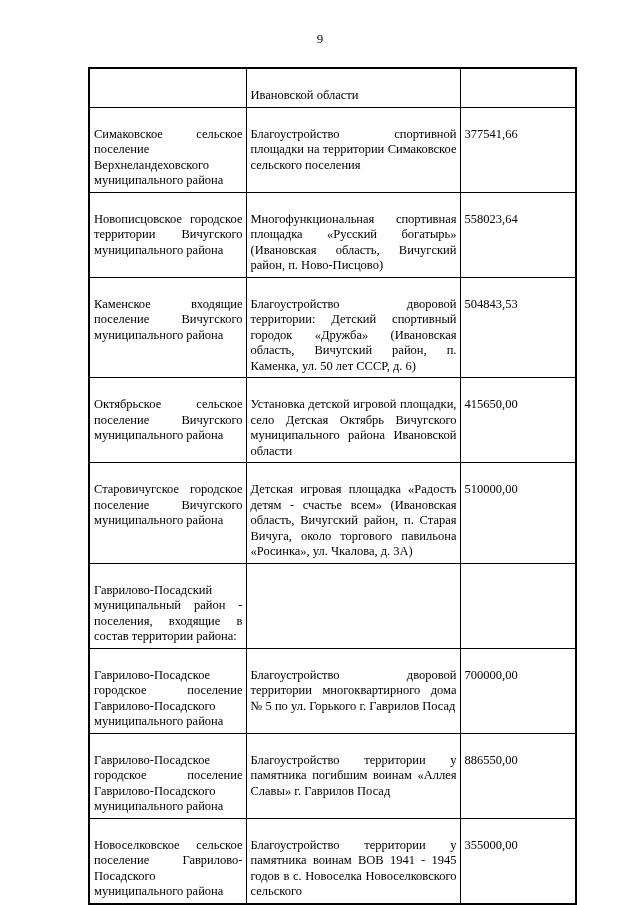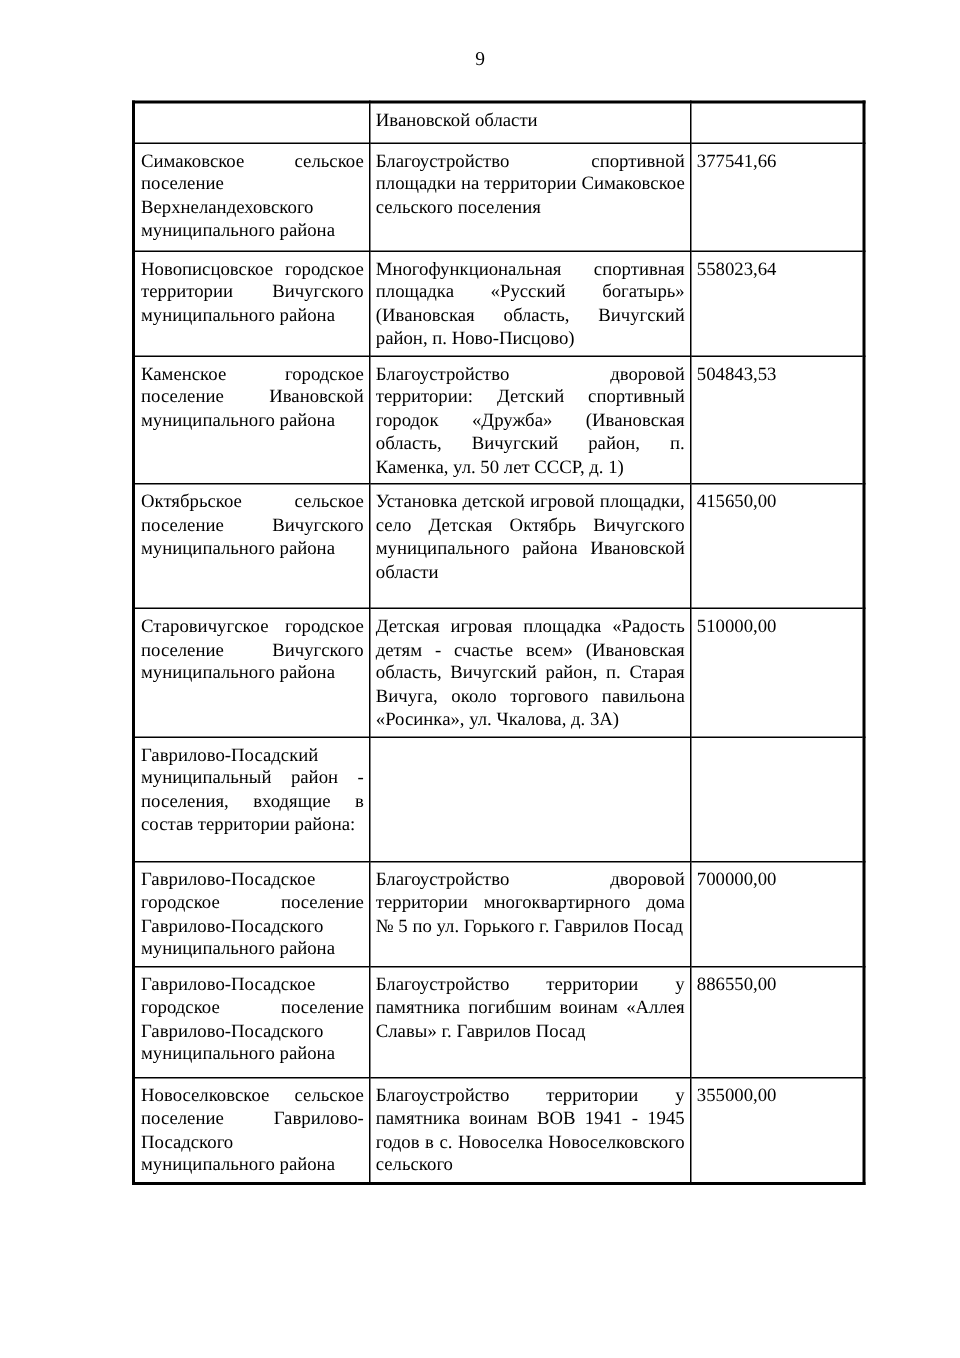--- a/index.html
+++ b/index.html
@@ -28,21 +28,21 @@
     width: 487px;
     border-collapse: collapse;
     table-layout: fixed;
     border: 2px solid #000000;
   }
   table.doc-table td {
     border: 1px solid #000000;
     vertical-align: top;
     font-size: 12.5px;
     line-height: 15.5px;
-    padding: 4px 3px 3px 4px;
+    padding: 19px 3px 3px 4px;
     overflow: hidden;
     margin-left: 29px;
   }
   td.cell-muni, td.cell-proj { text-align: justify; }
   td.cell-amount { }
   
   tr:nth-child(1)  { height: 27px; }
   tr:nth-child(2)  { height: 72px; }
   tr:nth-child(3)  { height: 66px; }
   tr:nth-child(4)  { height: 79px; }
@@ -75,22 +75,22 @@
       <td class="cell-muni">Симаковское сельское поселение Верхнеландеховского муниципального района</td>
       <td class="cell-proj">Благоустройство спортивной площадки на территории Симаковское сельского поселения</td>
       <td class="cell-amount">377541,66</td>
     </tr>
     <tr>
       <td class="cell-muni">Новописцовское городское территории Вичугского муниципального района</td>
       <td class="cell-proj">Многофункциональная спортивная площадка «Русский богатырь» (Ивановская область, Вичугский район, п. Ново-Писцово)</td>
       <td class="cell-amount">558023,64</td>
     </tr>
     <tr>
-      <td class="cell-muni">Каменское городское поселение Ивановской муниципального района</td>
-      <td class="cell-proj">Благоустройство дворовой территории: Детский спортивный городок «Дружба» (Ивановская область, Вичугский район, п. Каменка, ул. 50 лет СССР, д. 1)</td>
+      <td class="cell-muni">Каменское входящие поселение Вичугского муниципального района</td>
+      <td class="cell-proj">Благоустройство дворовой территории: Детский спортивный городок «Дружба» (Ивановская область, Вичугский район, п. Каменка, ул. 50 лет СССР, д. 6)</td>
       <td class="cell-amount">504843,53</td>
     </tr>
     <tr>
       <td class="cell-muni">Октябрьское сельское поселение Вичугского муниципального района</td>
       <td class="cell-proj">Установка детской игровой площадки, село Детская Октябрь Вичугского муниципального района Ивановской области</td>
       <td class="cell-amount">415650,00</td>
     </tr>
     <tr>
       <td class="cell-muni">Старовичугское городское поселение Вичугского муниципального района</td>
       <td class="cell-proj">Детская игровая площадка «Радость детям - счастье всем» (Ивановская область, Вичугский район, п. Старая Вичуга, около торгового павильона «Росинка», ул. Чкалова, д. 3А)</td>

